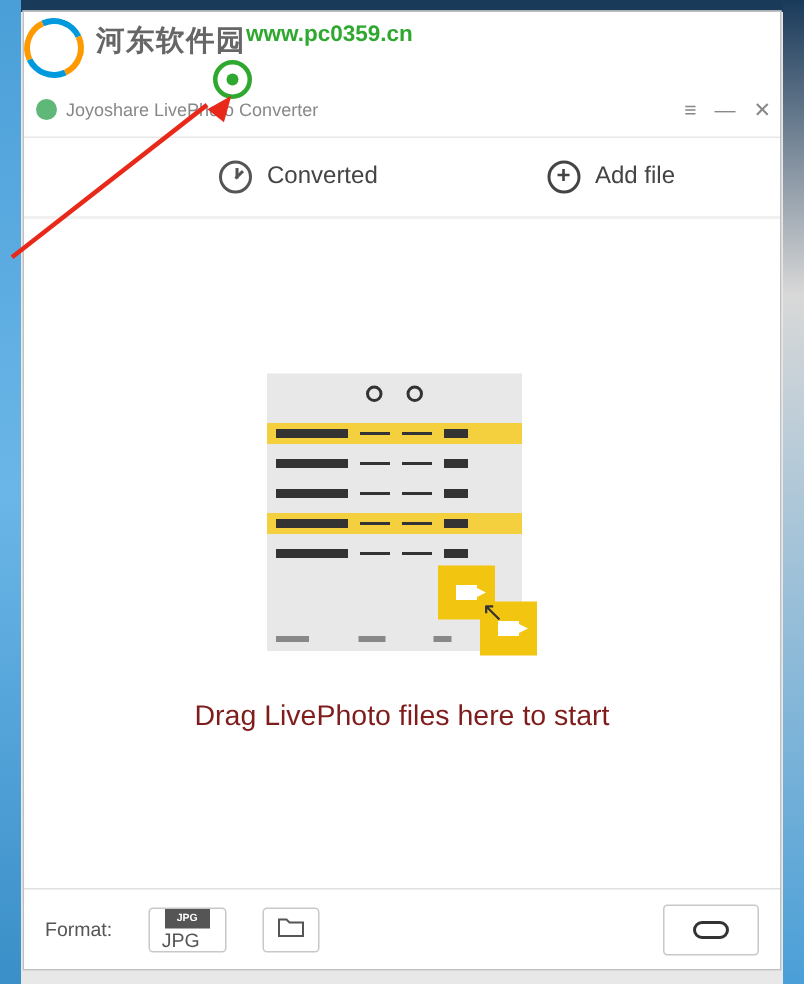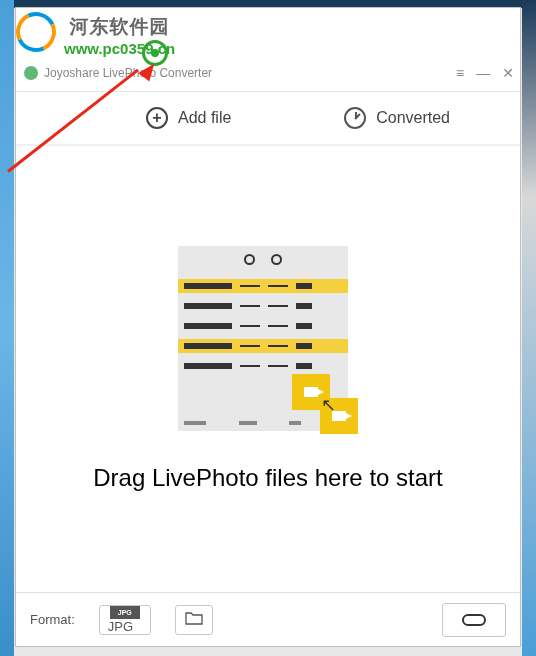--- a/index.html
+++ b/index.html
@@ -199,22 +199,22 @@
     border-top: 3px solid transparent;
     border-bottom: 3px solid transparent;
   }
   .cursor {
     position: absolute;
     right: 22px; bottom: 30px;
     font-size: 18px;
     color: #333;
   }
   .drop-text {
-    font-size: 24px;
-    color: #000000;
+    font-size: 19px;
+    color: #7f1d1d;
     text-align: center;
   }
   .footer {
     height: 54px;
     border-top: 1px solid #e0e0e0;
     display: flex;
     align-items: center;
     padding: 0 14px;
     gap: 24px;
   }
@@ -286,22 +286,21 @@
     border-top-color: #0099dd;
     border-right-color: #ff9900;
     border-bottom-color: #0099dd;
     border-left-color: #ff9900;
     transform: rotate(20deg);
   }
   .wm-text {
     position: absolute;
     left: 52px; top: -4px;
     display: flex;
-    flex-direction: column;
-    align-items: center;
+    flex-direction: row;
   }
   .wm-cn {
     font-size: 19px;
     font-weight: bold;
     color: #666;
     letter-spacing: 1px;
     white-space: nowrap;
   }
   .wm-url {
     font-size: 15px;
@@ -361,26 +360,26 @@
     <div class="app-title">Joyoshare LivePhoto Converter</div>
     <div class="win-controls">
       <span class="win-btn">≡</span>
       <span class="win-btn">—</span>
       <span class="win-btn">✕</span>
     </div>
   </div>
 
   <div class="tabs">
     <div class="tab">
+      <span class="tab-icon-conv"></span>
+      <span>Converted</span>
+    </div>
+    <div class="tab">
       <span class="tab-icon-add"></span>
       <span>Add file</span>
-    </div>
-    <div class="tab">
-      <span class="tab-icon-conv"></span>
-      <span>Converted</span>
     </div>
   </div>
 
   <div class="main">
     <div class="illustration">
       <div class="panel">
         <div class="panel-circles">
           <div class="panel-circle"></div>
           <div class="panel-circle"></div>
         </div>

